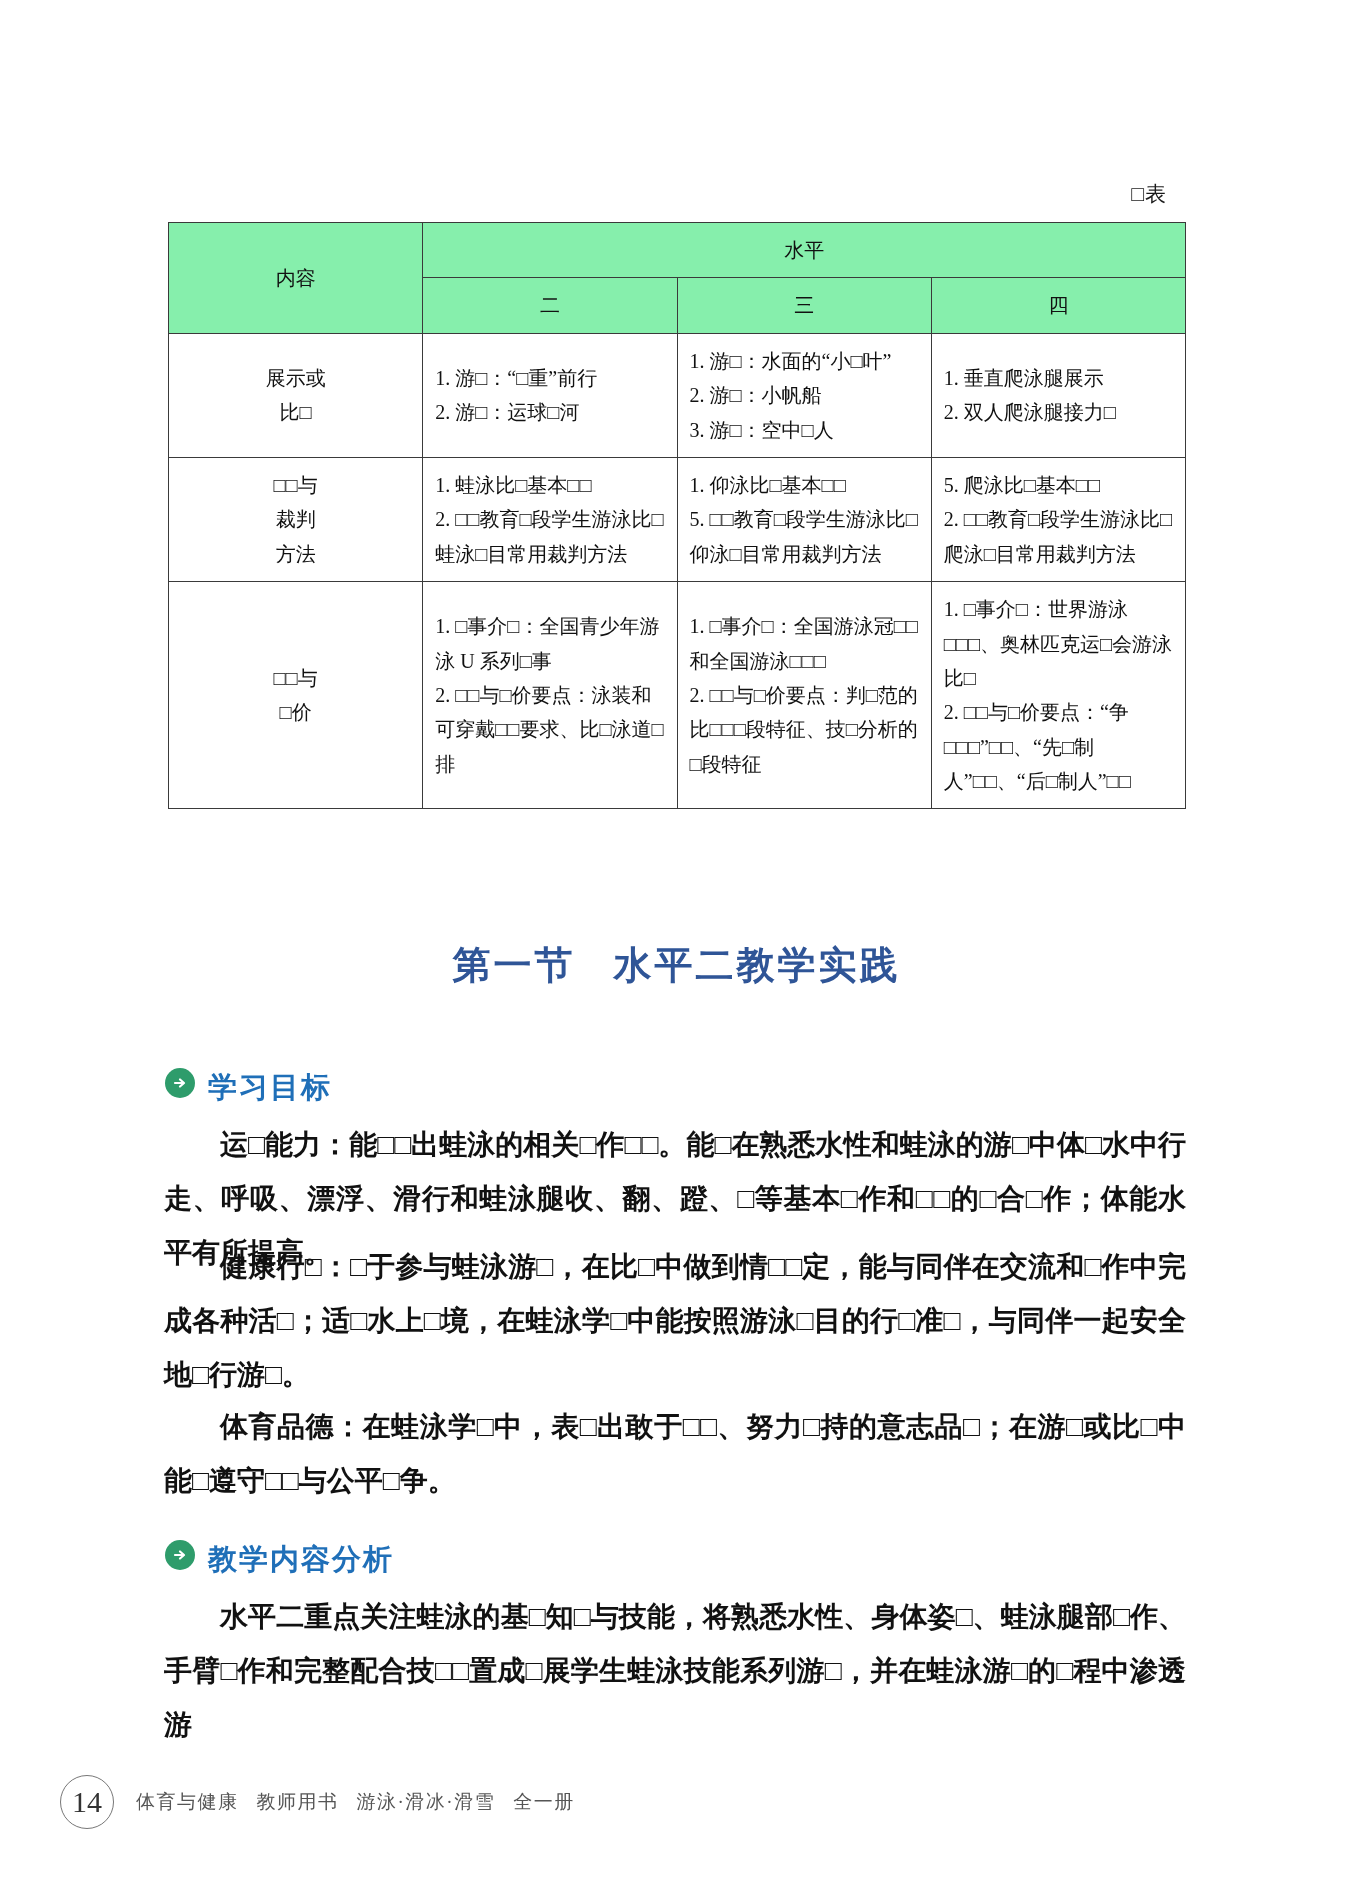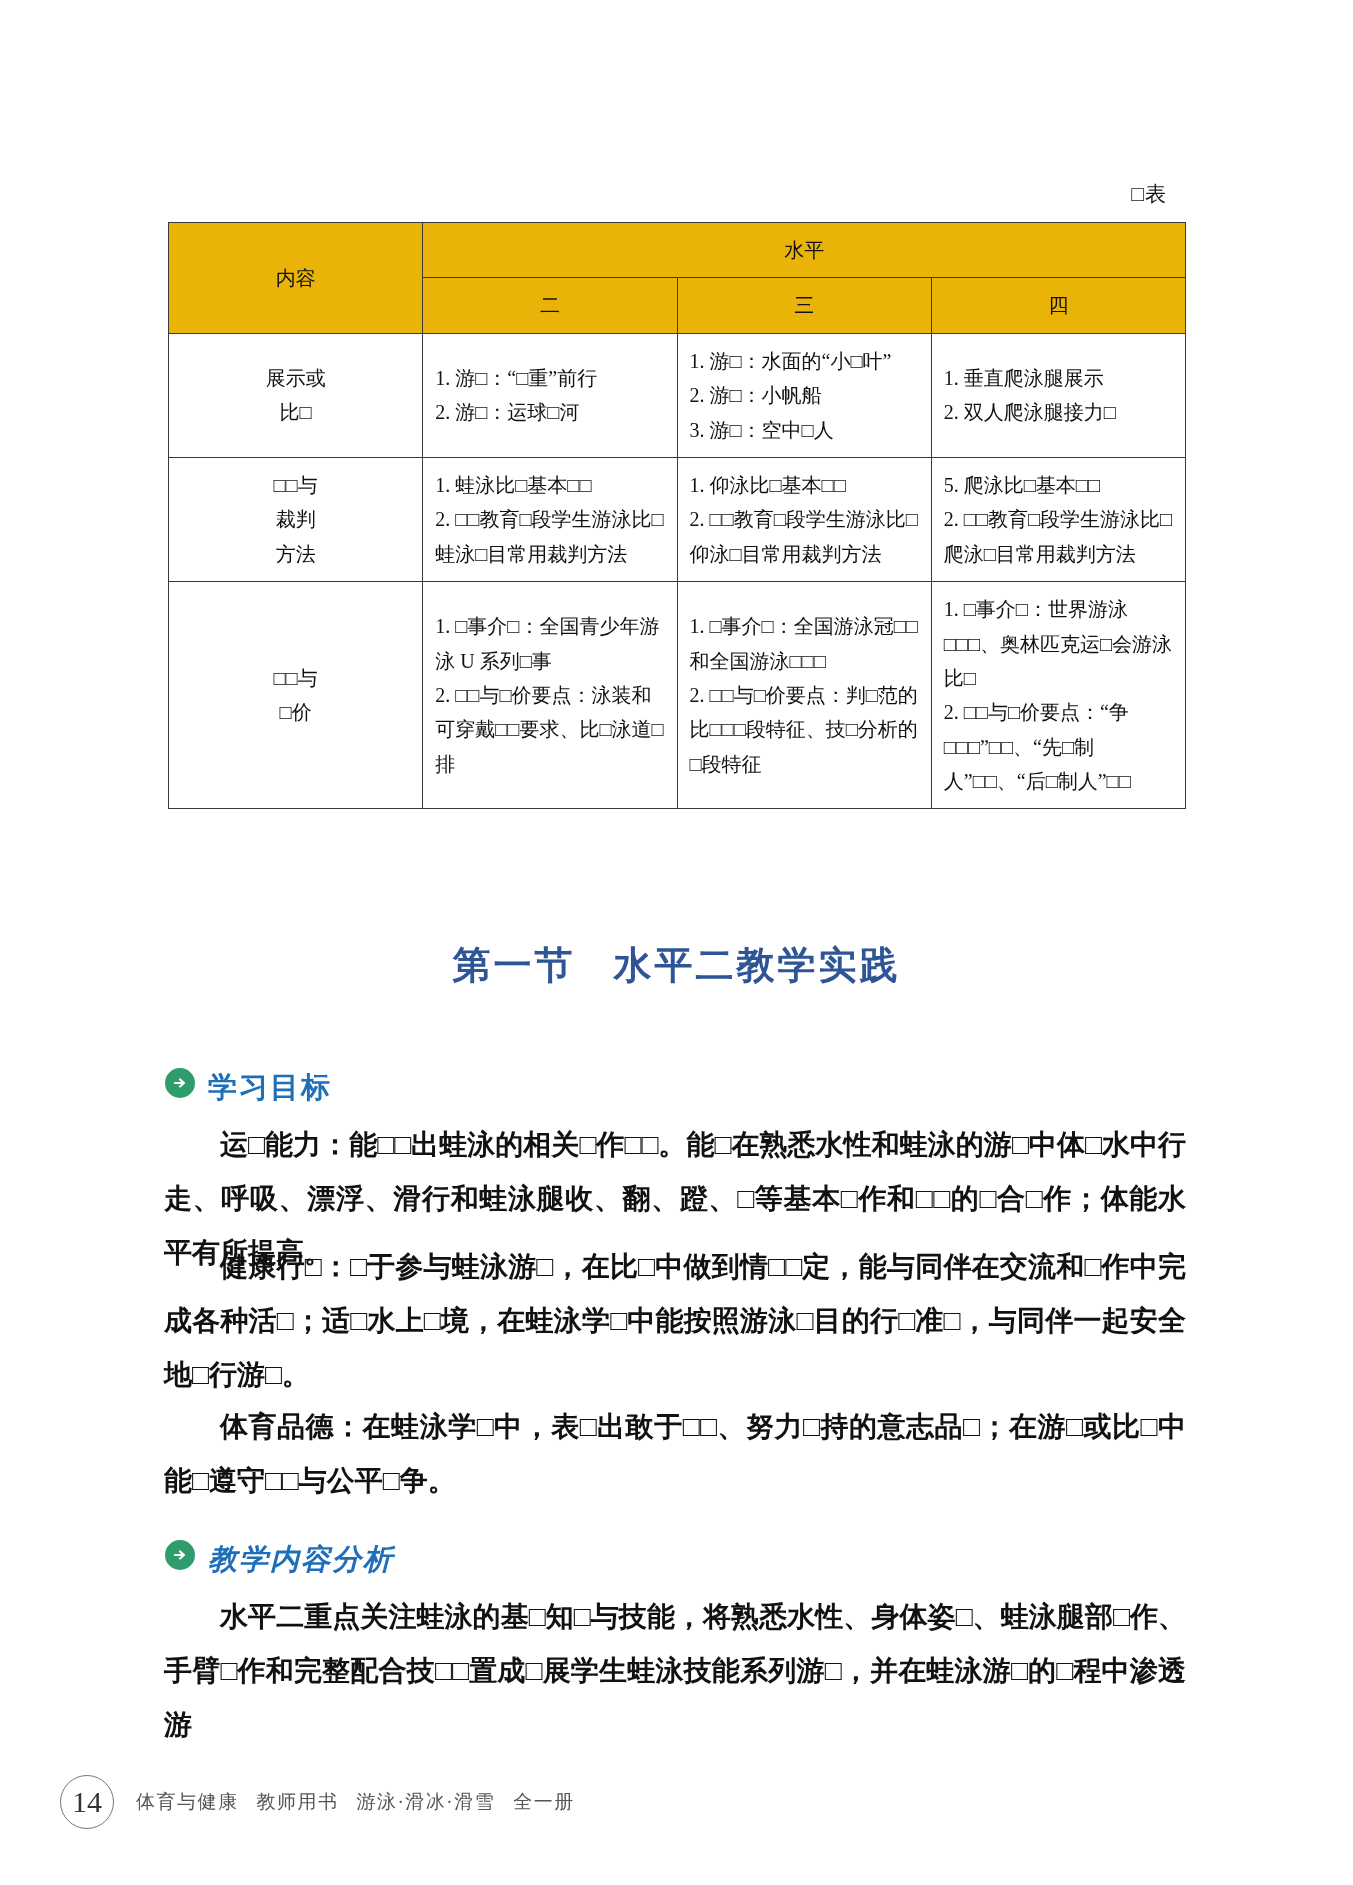--- a/index.html
+++ b/index.html
@@ -47,21 +47,21 @@
   table.main td, table.main th {
     border: 1px solid #3a3a3a;
     vertical-align: middle;
     padding: 10px 12px;
     font-size: 20px;
     line-height: 1.72;
     font-weight: normal;
     color: #111;
   }
   table.main th {
-    background: #eab308;
+    background: #86efac;
     text-align: center;
     font-weight: normal;
   }
   td.rowhead {
     text-align: center;
     font-size: 20px;
     line-height: 1.9;
     width: 92px;
     padding: 8px 6px;
   }
@@ -109,21 +109,21 @@
     flex: 0 0 auto;
   }
   .subhead .bullet svg { display: block; }
   .subhead .txt {
     font-size: 29px;
     font-weight: bold;
     color: #1f6fb8;
     letter-spacing: 2px;
   }
   #subhead-goals { top: 1068px; }
-  #subhead-analysis { top: 1540px; font-style: italic; }
+  #subhead-analysis { top: 1540px; }
 
   
   .para {
     position: absolute;
     left: 164px;
     width: 1022px;
     font-size: 28px;
     line-height: 1.92;
     text-align: justify;
     text-justify: inter-ideograph;
@@ -208,21 +208,21 @@
           <span>□□与</span><br>
           <span>裁判</span><br>
           <span>方法</span>
         </td>
         <td class="cell">
           <div class="cell-line">1. 蛙泳比□基本□□</div>
           <div class="cell-line">2. □□教育□段学生游泳比□蛙泳□目常用裁判方法</div>
         </td>
         <td class="cell">
           <div class="cell-line">1. 仰泳比□基本□□</div>
-          <div class="cell-line">2. □□教育□段学生游泳比□仰泳□目常用裁判方法</div>
+          <div class="cell-line">5. □□教育□段学生游泳比□仰泳□目常用裁判方法</div>
         </td>
         <td class="cell">
           <div class="cell-line">5. 爬泳比□基本□□</div>
           <div class="cell-line">2. □□教育□段学生游泳比□爬泳□目常用裁判方法</div>
         </td>
       </tr>
 
       <tr>
         <td class="rowhead">
           <span>□□与</span><br>

